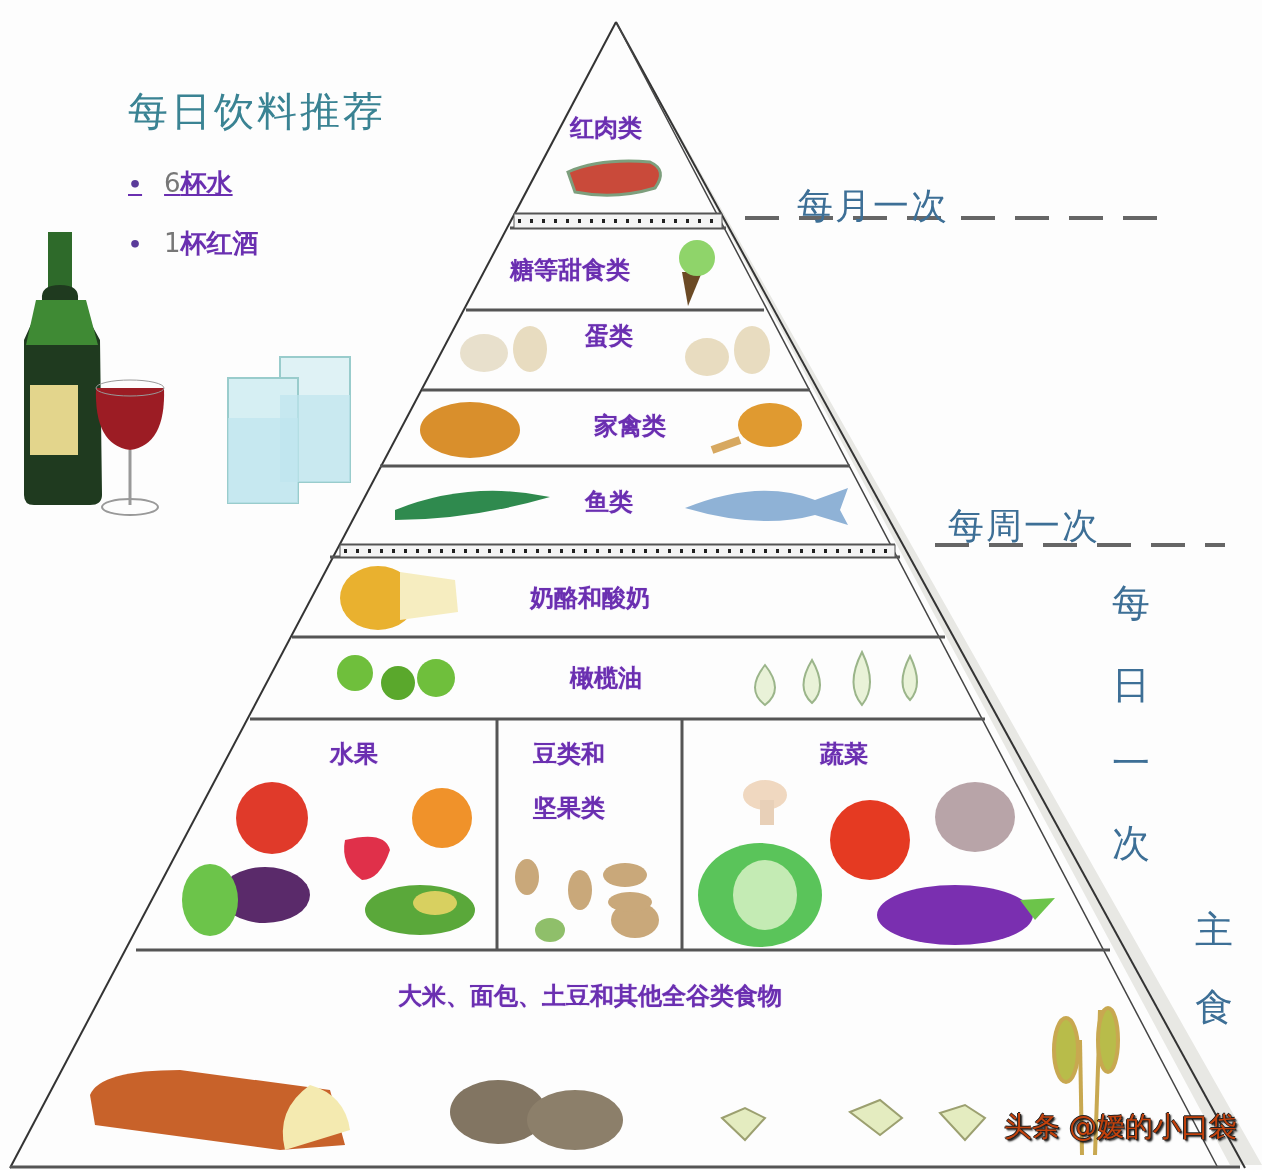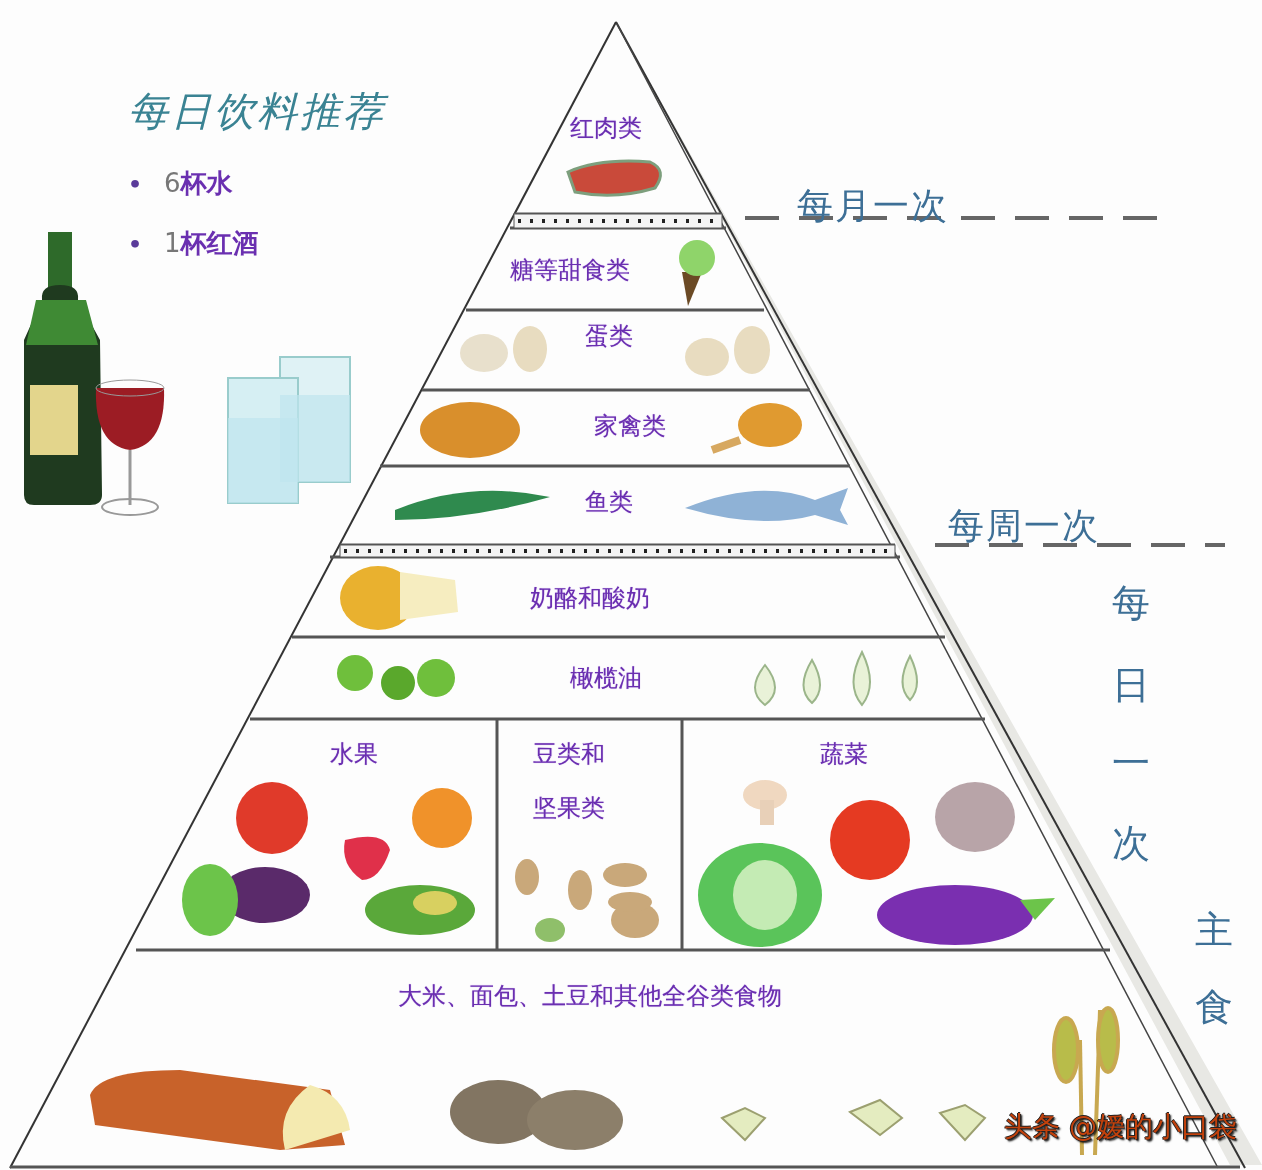--- a/index.html
+++ b/index.html
@@ -1,24 +1,24 @@
 <!DOCTYPE html>
 <html><head>
 <meta charset="utf-8">
 <style>
   html, body { margin:0; padding:0; }
   body {
     width:1262px; height:1170px; background:#fdfdfd; position:relative; overflow:hidden;
     font-family:"DejaVu Sans","Liberation Sans",sans-serif;
   }
   svg.pyr { position:absolute; left:0; top:0; }
-  .lbl { position:absolute; color:#6a2fb0; font-weight:normal; font-size:24px; white-space:nowrap; text-shadow:0 0 1px #b48ae0; }
+  .lbl { position:absolute; color:#6a2fb0; font-weight:bold; font-size:24px; white-space:nowrap; text-shadow:0 0 1px #b48ae0; }
   .freq { position:absolute; color:#3d6f96; font-size:36px; white-space:nowrap; letter-spacing:2px;margin-top:16px; }
   .vert { position:absolute; color:#3d6f96; font-size:38px; }
-  .drink-title { position:absolute; left:128px; top:84px; color:#3a8393; font-size:40px; letter-spacing:3px;font-style:italic; }
+  .drink-title { position:absolute; left:128px; top:84px; color:#3a8393; font-size:40px; letter-spacing:3px; }
   .bullet { position:absolute; left:128px; font-size:26px; color:#6a2fb0; font-weight:bold; }
   .bullet .dot { color:#5a3b9a; margin-right:22px; font-size:22px; }
   .bullet .num { color:#777; font-weight:normal; }
   .watermark { position:absolute; left:1004px; top:1108px; color:#c2410c; font-size:28px; text-shadow:1px 1px 0 #222, -1px 0 0 #222, 0 -1px 0 #222, 2px 2px 2px #000; white-space:nowrap; }
 </style>
 </head>
 <body>
 
 <svg class="pyr" width="1262" height="1170">
 
@@ -172,21 +172,21 @@
   </g>
   <g stroke="#c8a850" stroke-width="4" fill="#b8bc4a">
     <line x1="1080" y1="1040" x2="1082" y2="1155"></line>
       <line x1="1100" y1="1010" x2="1095" y2="1155"></line>
     <ellipse cx="1066" cy="1050" rx="12" ry="32"></ellipse>
       <ellipse cx="1108" cy="1040" rx="10" ry="32"></ellipse>
   </g>
 </svg>
 
 <div class="drink-title">每日饮料推荐</div>
-<div class="bullet" style="top:166px;">
+<div class="bullet" style="top:166px;text-decoration:underline;">
   <span class="dot">•</span><span class="num">6</span><span>杯水</span>
 </div>
 <div class="bullet" style="top:226px;">
   <span class="dot">•</span><span class="num">1</span><span>杯红酒</span>
 </div>
 
 <div class="lbl" style="left:570px; top:112px;">红肉类</div>
 <div class="lbl" style="left:510px; top:254px;">糖等甜食类</div>
 <div class="lbl" style="left:585px; top:320px;">蛋类</div>
 <div class="lbl" style="left:570px; top:410px;margin-left:24px;">家禽类</div>

